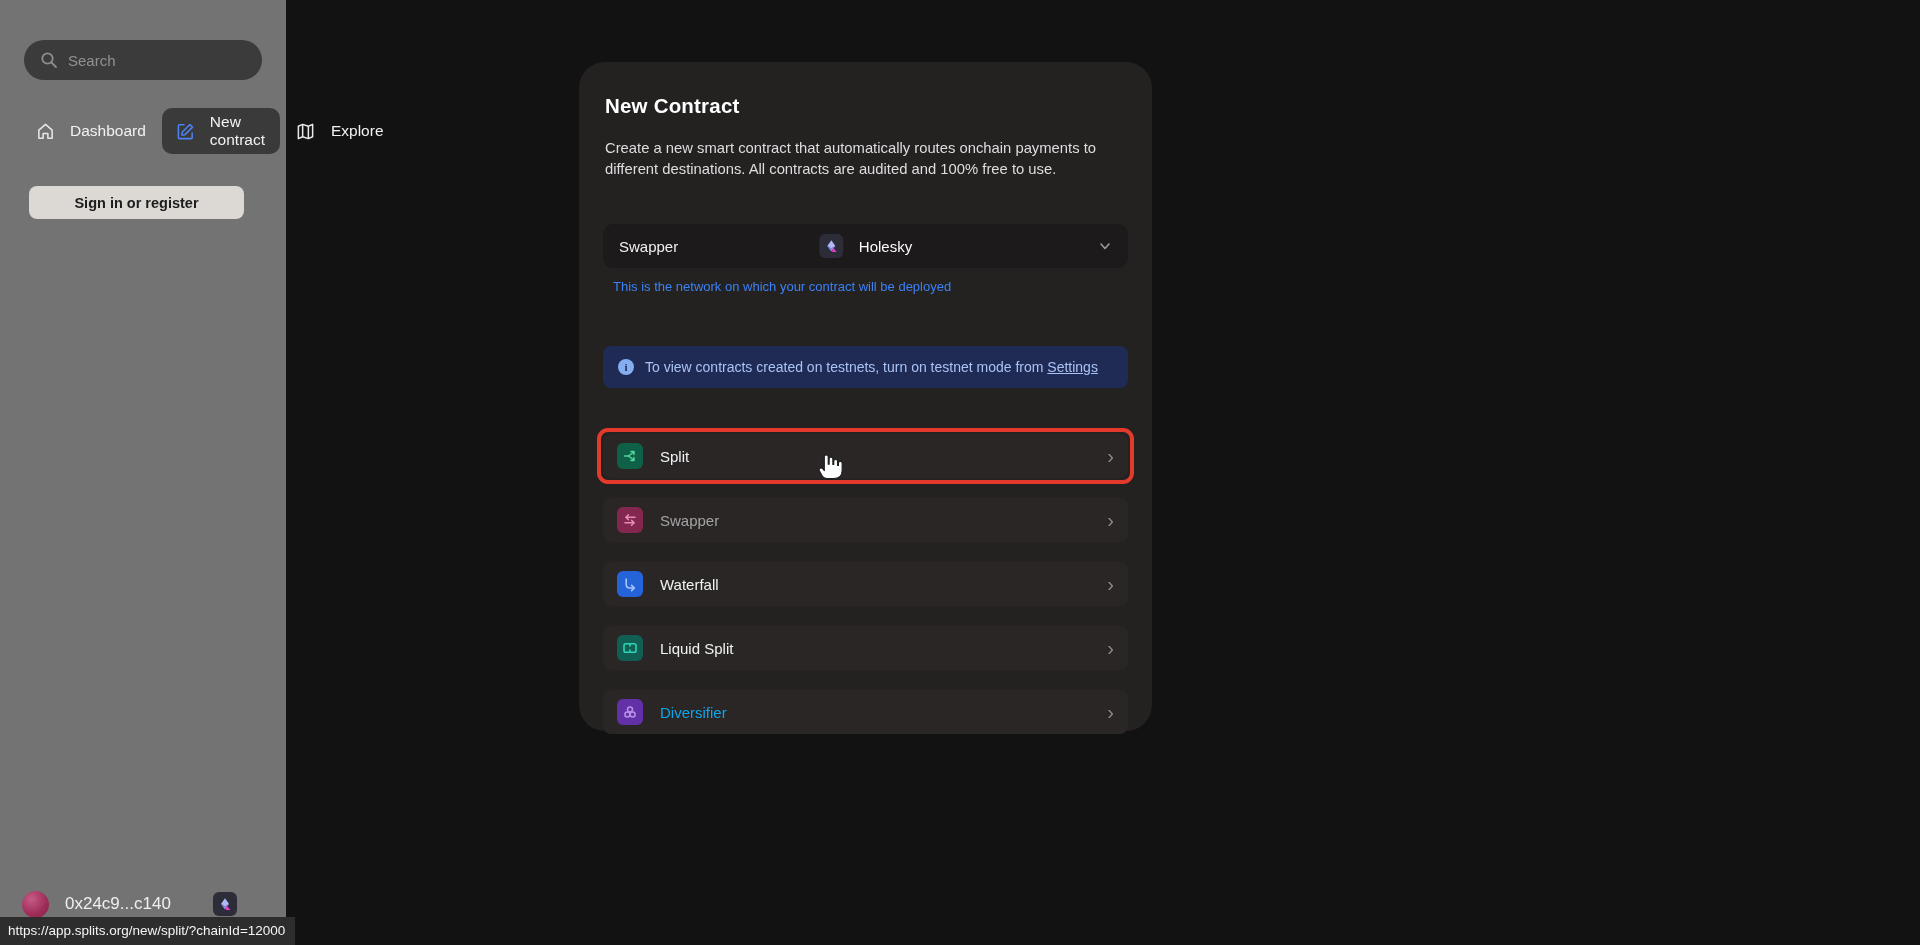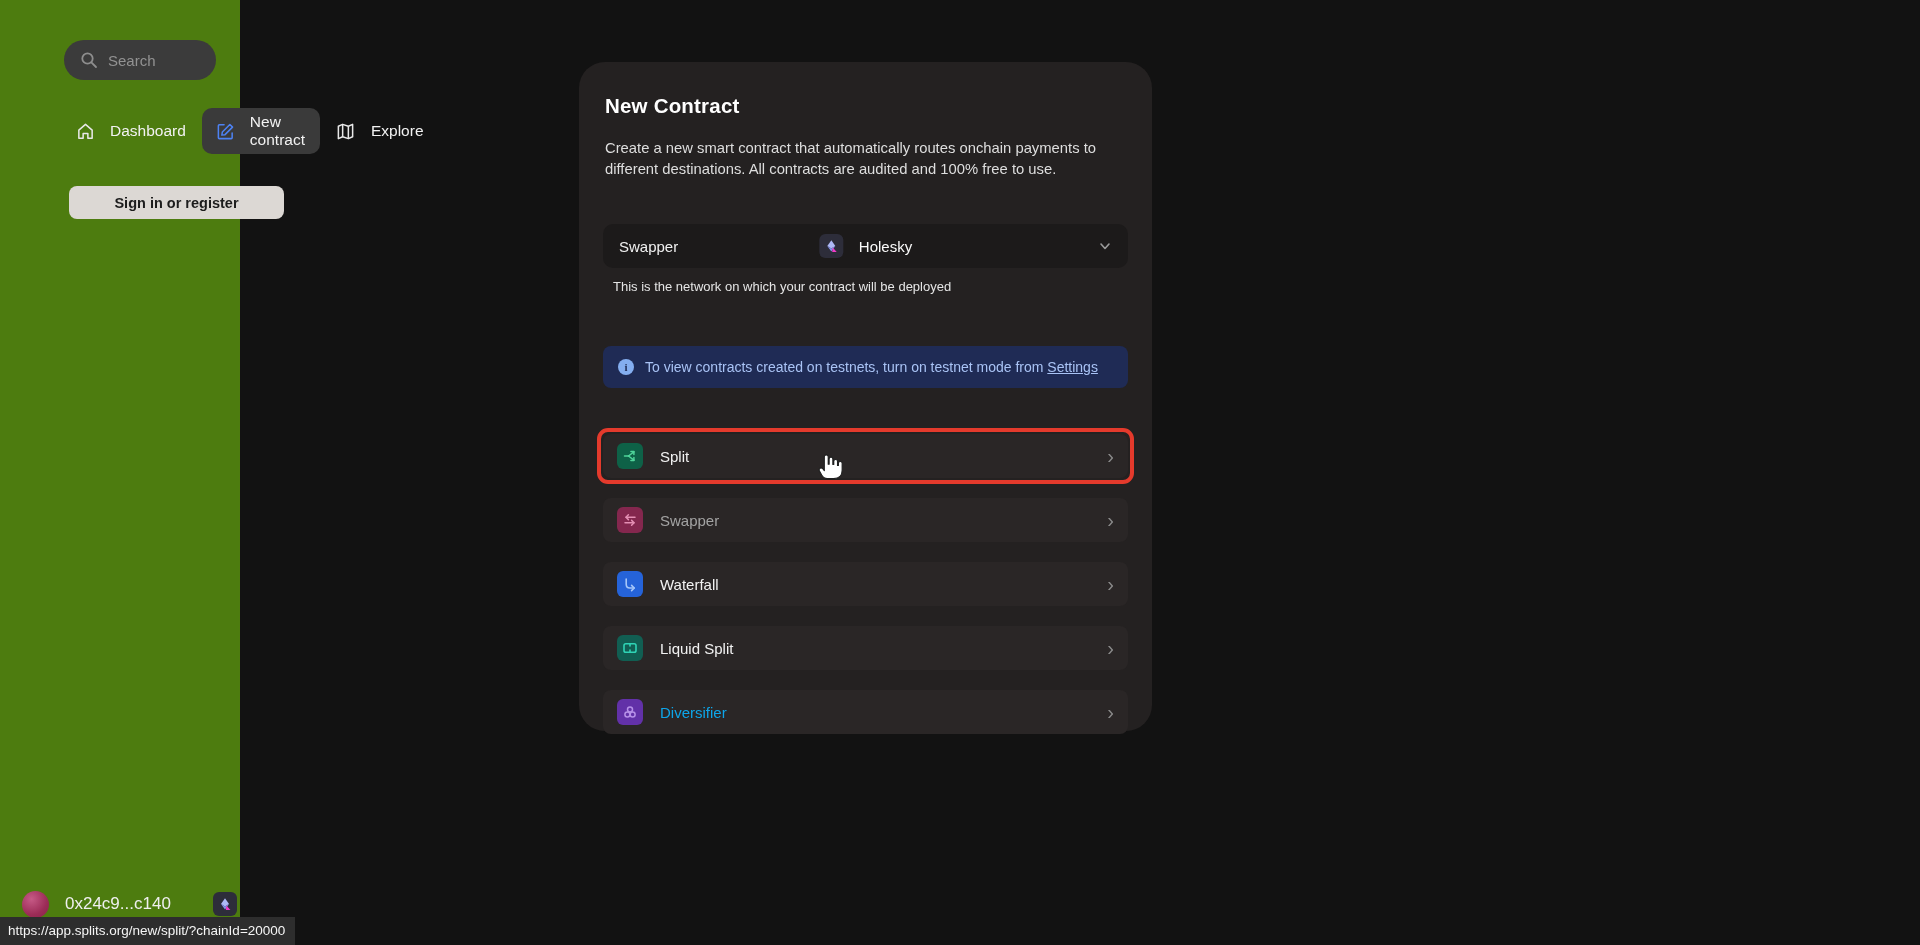--- a/index.html
+++ b/index.html
@@ -5,23 +5,22 @@
   * { margin:0; padding:0; box-sizing:border-box; }
   html,body { width:1920px; height:945px; overflow:hidden; }
   body {
     font-family:"Liberation Sans", sans-serif;
     background:#121212; color:#f0f0f0;
     position:relative;
   }
 
   
   .sidebar {
-    position:absolute; left:0; top:0; width:240px; height:945px;
-    background:#4d7c0f;
-    padding-left:40px;
+    position:absolute; left:0; top:0; width:286px; height:945px;
+    background:#737373;
   }
   .search-pill {
     margin:40px 24px 0 24px; height:40px; border-radius:20px;
     background:#3b3b3b; display:flex; align-items:center; gap:10px;
     padding:0 16px; cursor:text;
   }
   .search-pill svg { flex:0 0 auto; }
   .search-placeholder { color:#929292; font-size:15px; }
 
   .nav { margin:28px 21px 0 21px; display:flex; flex-direction:row; gap:2px; }
@@ -76,21 +75,21 @@
     background:#1c1a1a; display:flex; align-items:center; padding:0 16px;
     cursor:pointer;
   }
   .select-label { font-size:15px; color:#f0f0f0; }
   .select-value {
     position:absolute; left:50%; transform:translateX(-50%);
     display:flex; align-items:center; gap:16px; font-size:15px; color:#fafafa;
   }
   .select-chevron { margin-left:auto; color:#9a9a9a; display:flex; }
 
-  .helper-text { margin:11px 0 0 10px; font-size:13px; color:#e5e5e5; }
+  .helper-text { margin:11px 0 0 10px; font-size:13px; color:#3b82f6; }
 
   .banner {
     margin-top:52px; height:42px; border-radius:8px; background:#1f2b55;
     display:flex; align-items:center; gap:11px; padding:0 15px;
     font-size:14px; color:#a9c3f5;
   }
   .info-icon {
     width:16px; height:16px; border-radius:50%; background:#84aef0;
     color:#1f2b55; font-size:11px; font-weight:700; font-family:"Liberation Serif", serif;
     display:flex; align-items:center; justify-content:center; flex:0 0 auto;
@@ -290,13 +289,13 @@
 
   </section>
 
   <span class="cursor">
     <svg width="26" height="29" viewBox="0 0 28 30">
       <path fill="#ffffff" stroke="#1f1f1f" stroke-width="1.2" stroke-linejoin="round" d="M10 28 c-2.8 0-4.6-1.4-6-3.7 L1.6 20 c-.7-1.1-.4-2.5.7-3.1 .9-.6 2.1-.3 2.8.5 l1.7 2.1 V4.6 c0-1.2 1-2.1 2.1-2.1 1.2 0 2.1 1 2.1 2.1 v7.9 h1 V6.9 c0-1.1.9-2 2-2 s2 .9 2 2 v6 h1 V9.4 c0-1.1.9-2 2-2 s2 .9 2 2 v4.5 h1 v-2.3 c0-1.1.9-2 2-2 s2 .9 2 2 V19 c0 5.5-3.6 9-9.1 9 z"></path>
     </svg>
   </span>
 </main>
 
-<div class="statusbar">https://app.splits.org/new/split/?chainId=20000</div>
+<div class="statusbar">https://app.splits.org/new/split/?chainId=12000</div>
 
 </body></html>

